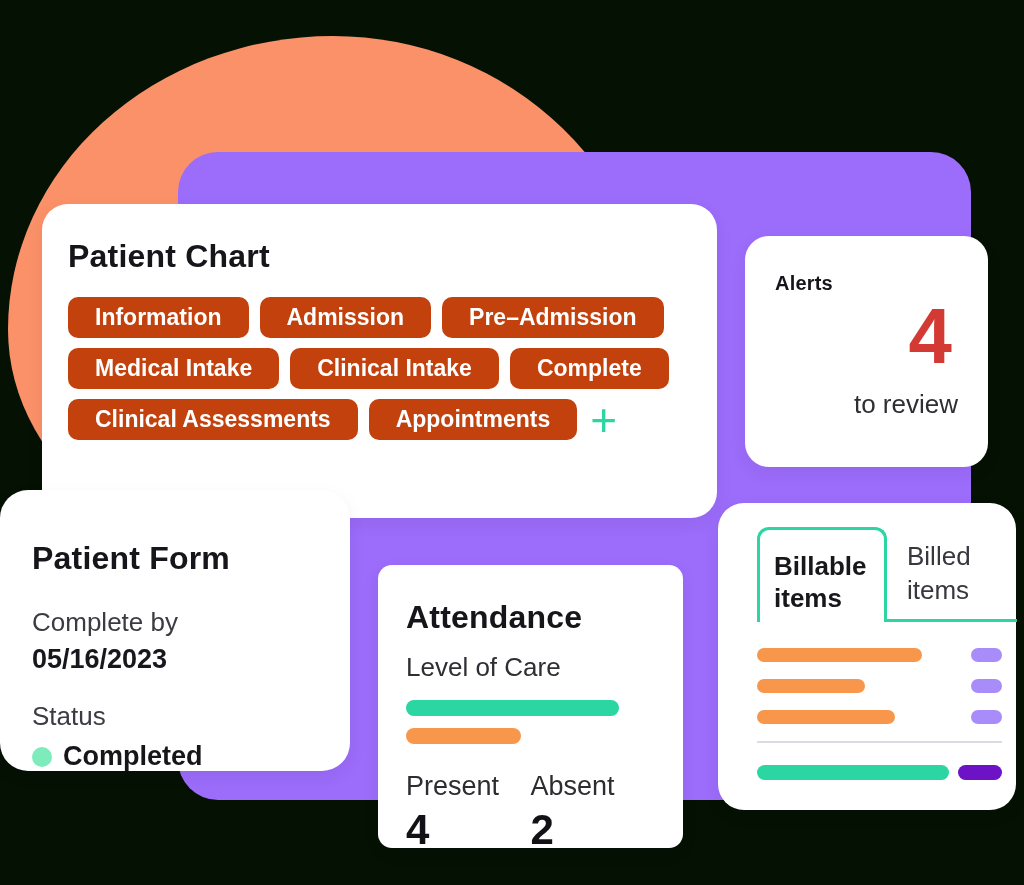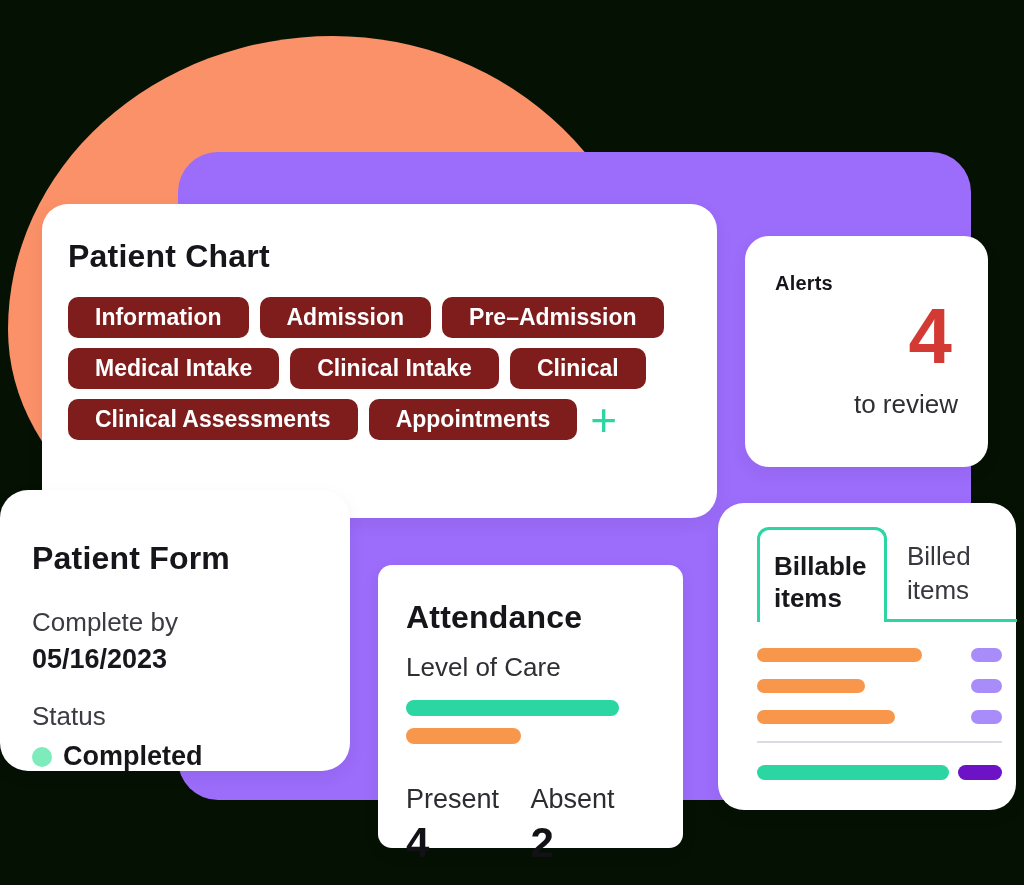--- a/index.html
+++ b/index.html
@@ -31,21 +31,21 @@
   .card h2{
     margin:0;font-size:32px;font-weight:700;color:#15151a;letter-spacing:.2px;
   }
 
   
   .card-chart{left:42px;top:204px;width:675px;height:314px;border-radius:26px;padding:34px 26px 30px 26px;}
   .card-chart h2{margin-bottom:22px;}
   .pill-row{display:flex;align-items:center;gap:11px;margin-bottom:10px;}
   .pill{
     display:inline-block;border:none;cursor:pointer;
-    background:#7f1d1d;color:#ffffff;
+    background:#c2410c;color:#ffffff;
     height:41px;line-height:41px;padding:0 27px;
     font-family:"Liberation Sans", sans-serif;
     font-size:23px;font-weight:700;border-radius:10px;white-space:nowrap;
   }
   .plus-btn{
     background:none;border:none;cursor:pointer;padding:0 2px;
     color:#2bd6a3;font-size:46px;font-weight:400;line-height:38px;
     font-family:"Liberation Sans", sans-serif;
   }
 
@@ -66,21 +66,21 @@
   .status-row{margin-top:9px;display:flex;align-items:center;gap:11px;}
   .status-dot{width:20px;height:20px;border-radius:50%;background:#7debbc;flex:0 0 auto;}
   .status-value{font-size:27px;font-weight:700;color:#15151a;}
 
   
   .card-attendance{left:378px;top:565px;width:305px;height:283px;border-radius:14px;padding:34px 28px;}
   .att-sub{margin-top:16px;font-size:26px;color:#2e2e33;}
   .bar{border-radius:9px;}
   .att-bar-1{margin-top:17px;height:16px;background:#2bd6a3;}
   .att-bar-2{margin-top:12px;height:16px;background:#f8974b;}
-  .att-stats{display:flex;margin-top:40px;}
+  .att-stats{display:flex;margin-top:27px;}
   .att-col{width:146px;}
   .att-col-label{font-size:27px;color:#2c2c31;}
   .att-col-value{margin-top:4px;font-size:42px;font-weight:600;color:#111116;}
 
   
   .card-billing{left:718px;top:503px;width:298px;height:307px;border-radius:26px;padding:24px 14px 24px 39px;}
   .tabs{position:relative;height:96px;}
   .tab-active{
     position:absolute;left:0;top:0;width:130px;height:95px;
     border:3px solid #2bd6a3;border-bottom:none;border-radius:12px 12px 0 0;
@@ -116,21 +116,21 @@
   <section class="card card-chart">
     <h2>Patient Chart</h2>
     <div class="pill-row">
       <button class="pill">Information</button>
       <button class="pill">Admission</button>
       <button class="pill">Pre–Admission</button>
     </div>
     <div class="pill-row">
       <button class="pill">Medical Intake</button>
       <button class="pill">Clinical Intake</button>
-      <button class="pill">Clinical</button>
+      <button class="pill">Complete</button>
     </div>
     <div class="pill-row">
       <button class="pill">Clinical Assessments</button>
       <button class="pill">Appointments</button>
       <button class="plus-btn">+</button>
     </div>
   </section>
 
   <section class="card card-alerts">
     <h2>Alerts</h2>

